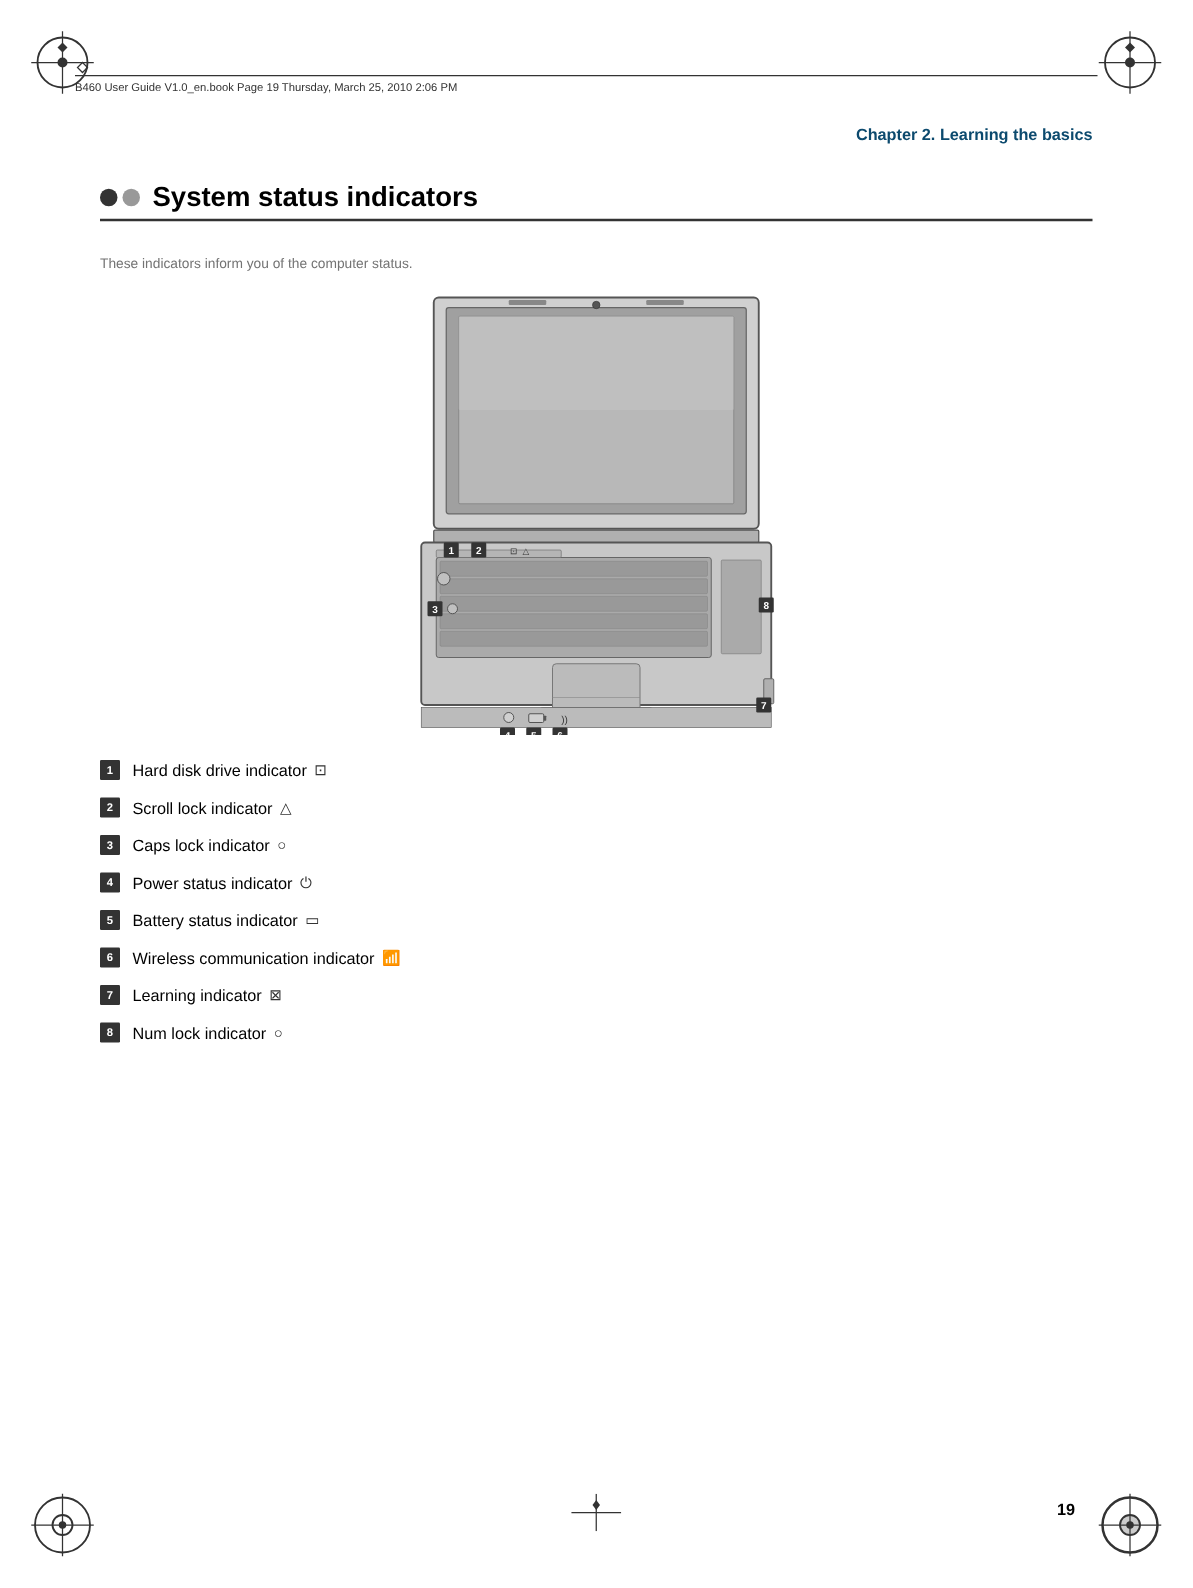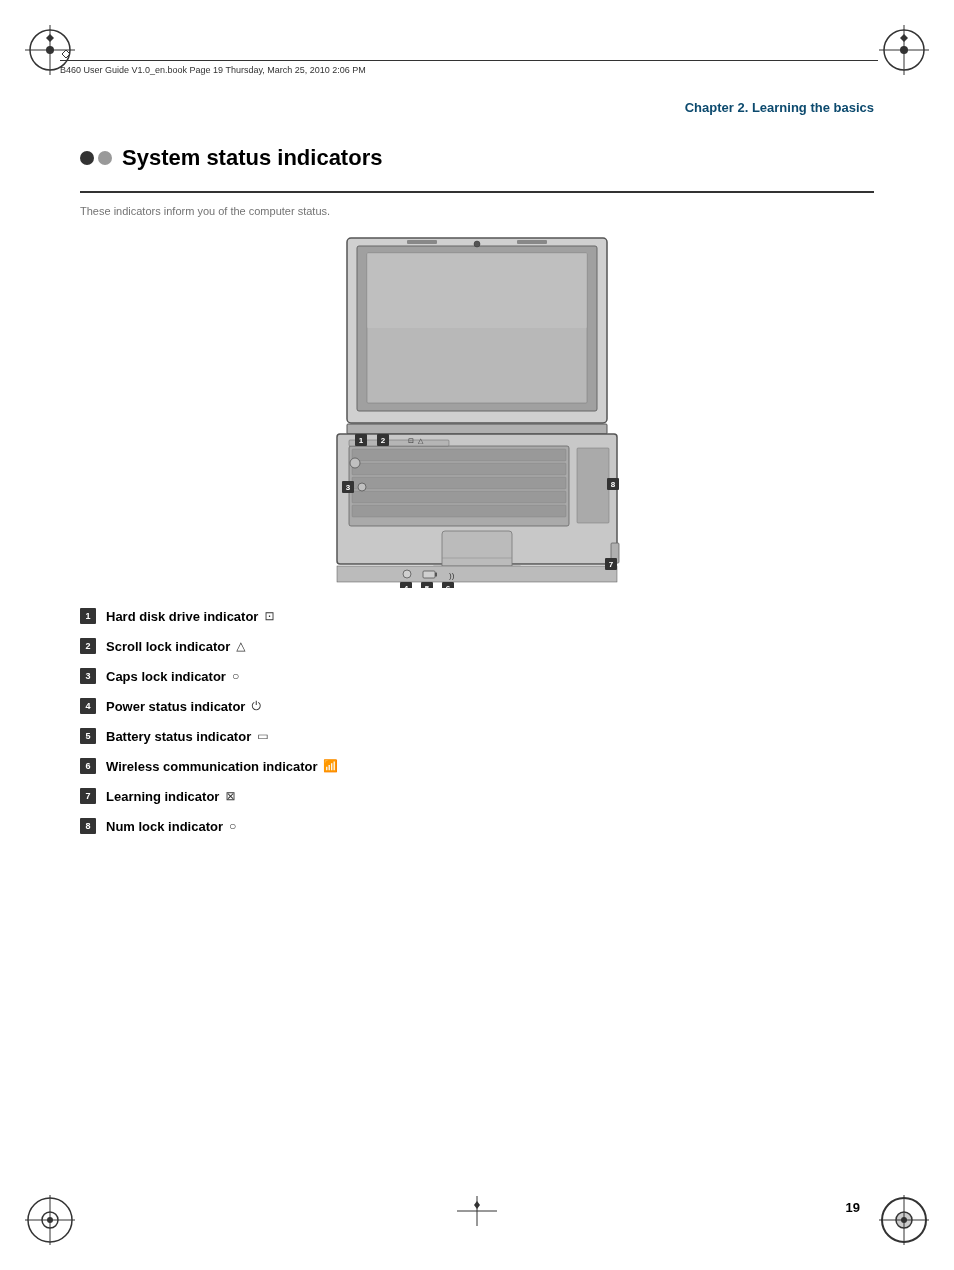--- a/index.html
+++ b/index.html
@@ -53,21 +53,21 @@
 
     
     .section-title-area {
       position: absolute;
       top: 145px;
       left: 80px;
       right: 80px;
       display: flex;
       align-items: center;
       border-bottom: 2px solid #333;
-      padding-bottom: 20px;
+      padding-bottom: 4px;
     }
     .section-dots {
       display: flex;
       gap: 4px;
       margin-right: 10px;
     }
     .dot {
       width: 14px;
       height: 14px;
       border-radius: 50%;
@@ -126,21 +126,21 @@
       height: 16px;
       background: #333;
       color: #fff;
       font-size: 9px;
       font-weight: bold;
       border-radius: 1px;
       margin-right: 10px;
       flex-shrink: 0;
     }
     .indicator-label {
-      font-weight: bold;
+      font-weight: normal;
       font-size: 13px;
       color: #000;
     }
     .indicator-icon {
       margin-left: 6px;
       font-size: 12px;
       color: #333;
     }
 
     

